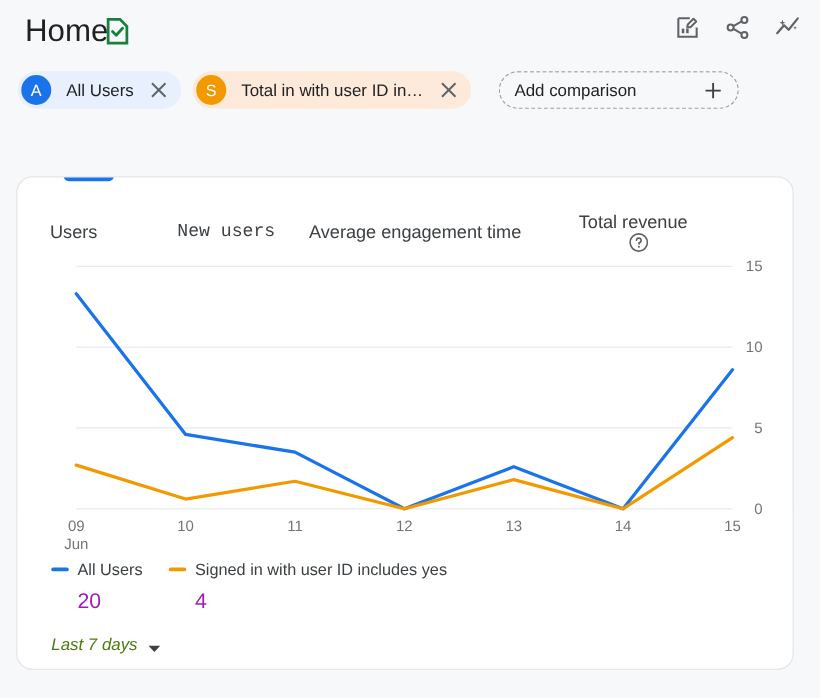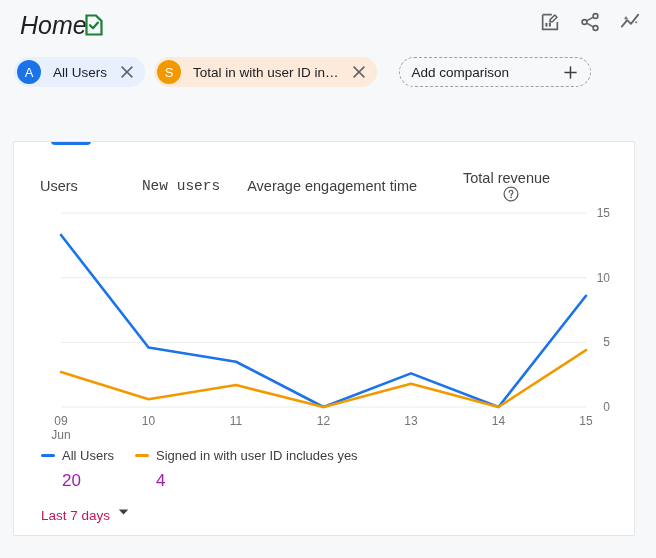--- a/index.html
+++ b/index.html
@@ -15,21 +15,20 @@
     overflow: hidden;
     position: relative;
   }
 
   
   .header {
     position: absolute;
     top: 0; left: 0;
     width: 656px;
     height: 52px;
-    font-style: italic;
   }
   .page-title {
     position: absolute;
     left: 20px;
     top: 9px;
     font-size: 25px;
     font-weight: 400;
     color: #202124;
     letter-spacing: 0px;
     line-height: 32px;
@@ -133,21 +132,21 @@
 
   
   .card {
     position: absolute;
     left: 13px;
     top: 141px;
     width: 622px;
     height: 395px;
     background: #ffffff;
     border: 1px solid #E4E6E9;
-    border-radius: 1px;
+    border-radius: 13px;
     box-sizing: border-box;
     overflow: hidden;
   }
   .tab-indicator {
     position: absolute;
     left: 37px;
     top: -3px;
     width: 40px;
     height: 6px;
     background: #1A73E8;
@@ -226,24 +225,25 @@
     margin-top: 8px;
     margin-left: 21px;
   }
 
   
   .date-range {
     position: absolute;
     left: 27px;
     top: 366px;
     display: flex;
-    align-items: flex-start;
+    align-items: flex-end;
     font-size: 13.5px;
-    color: #be185d;
-    cursor: pointer;
+    color: #4d7c0f;
+    cursor: pointer;
+    font-style: italic;
   }
   .caret {
     margin-left: 8px;
     display: flex;
     align-items: center;
   }
 </style>
 </head>
 <body>
 

